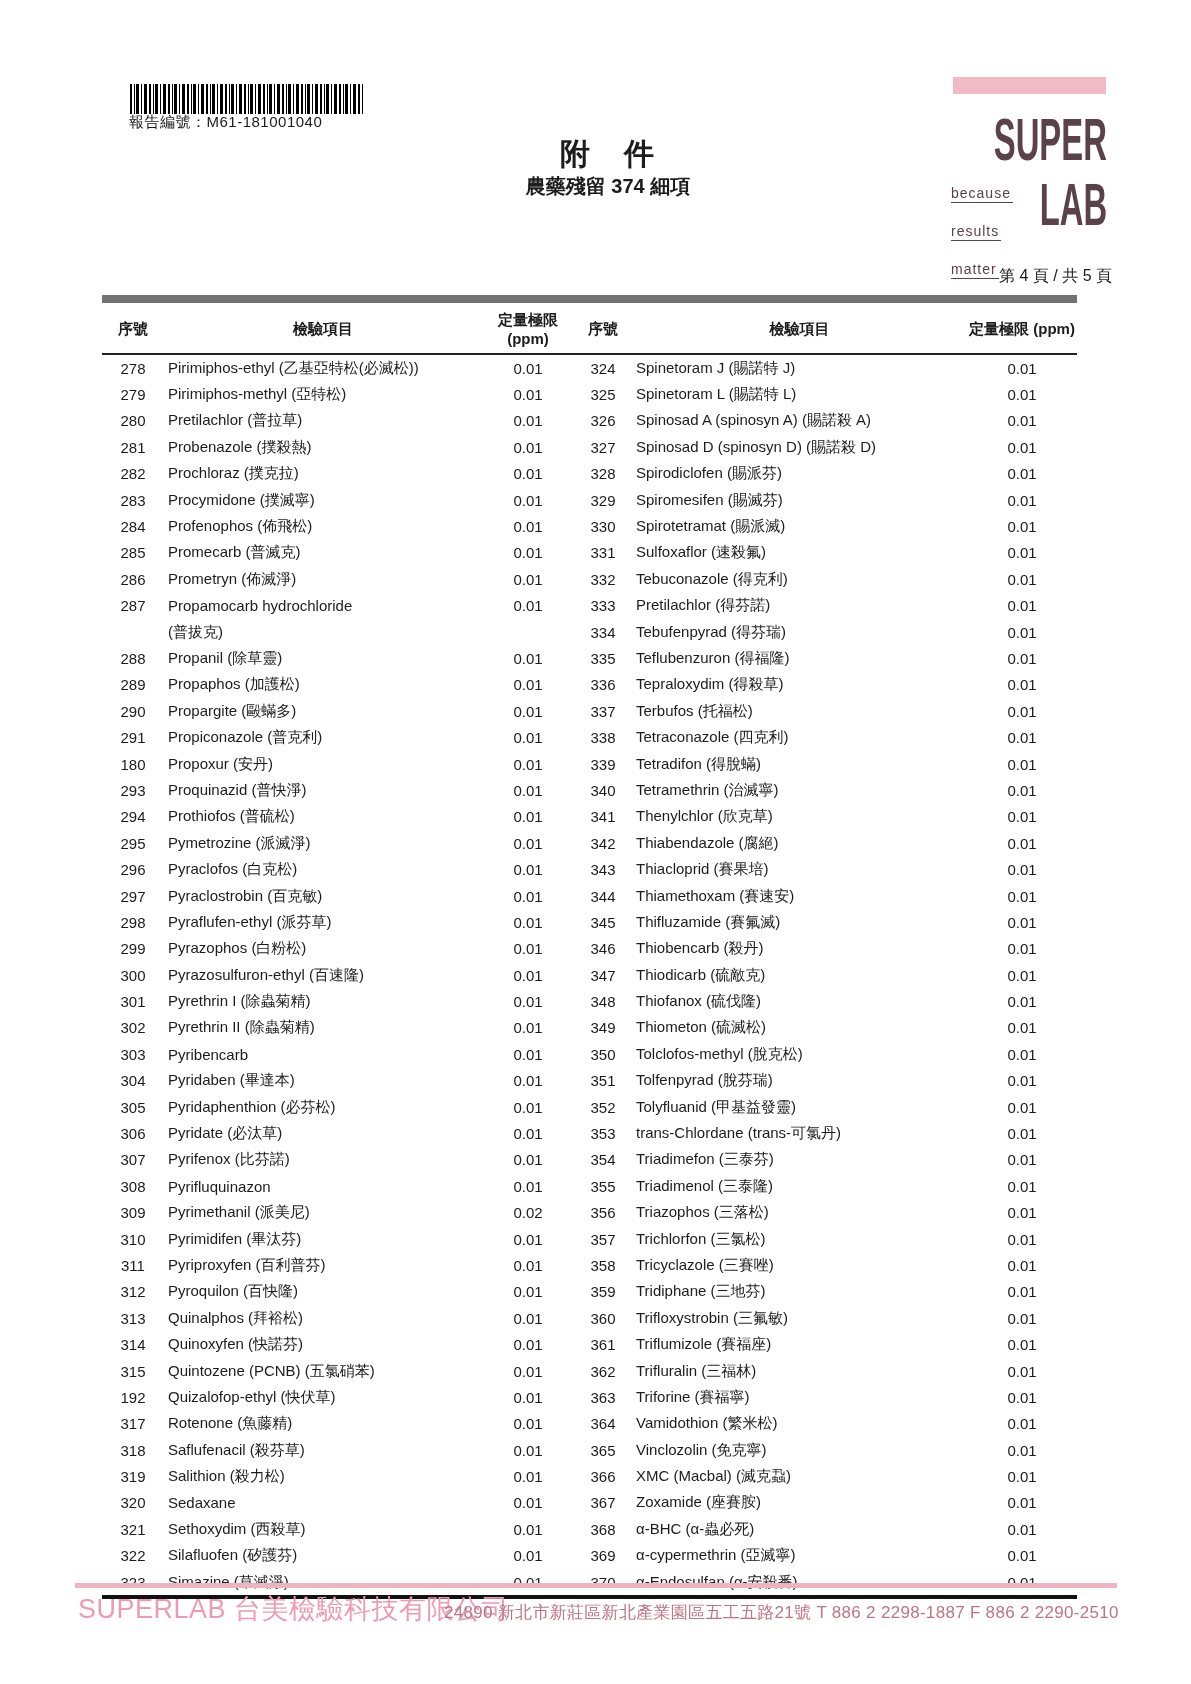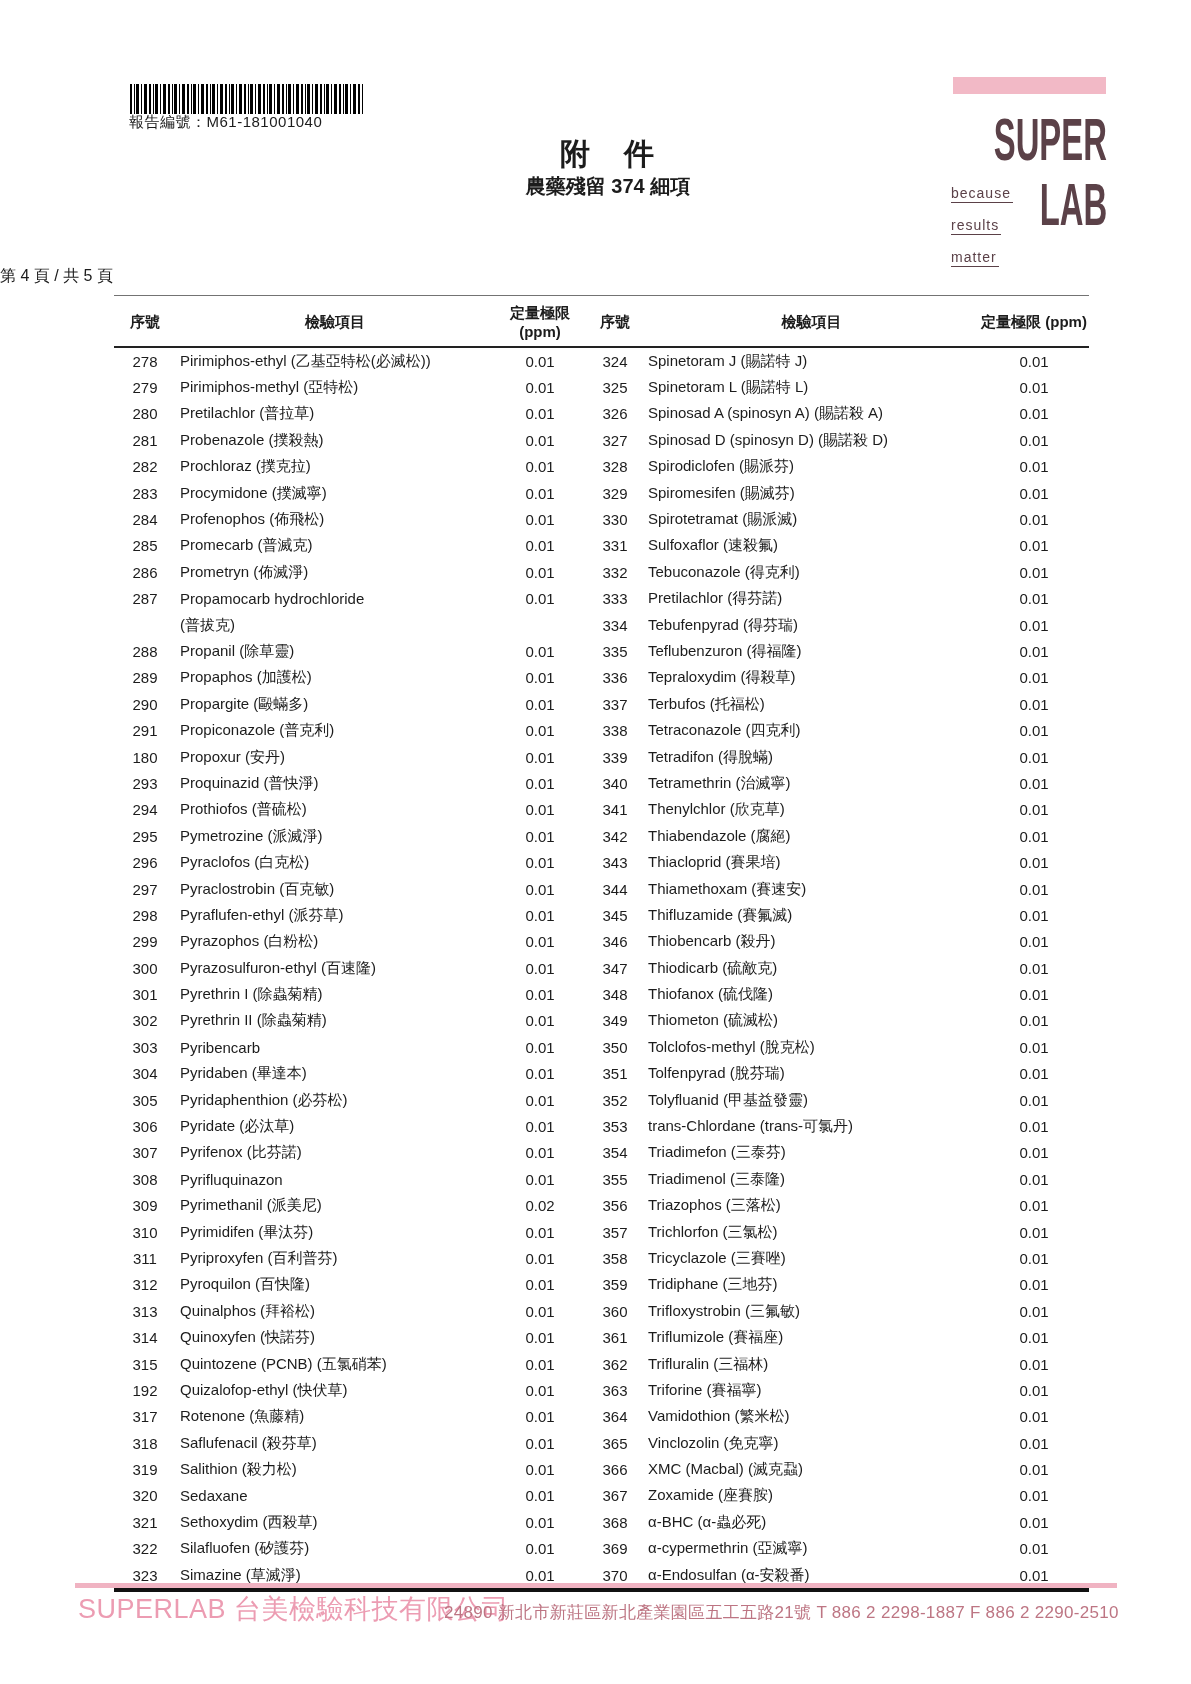--- a/index.html
+++ b/index.html
@@ -24,27 +24,27 @@
   .logo { position:absolute; left:950px; top:75px; width:160px; height:176px; }
   .logo-bar { position:absolute; left:3px; top:2px; width:153px; height:17px; background:#f2b9c6; }
   .logo-super { position:absolute; right:3px; top:34px; line-height:1;
     font-size:40px; font-weight:bold; color:#5b4148; letter-spacing:0px;
     transform:scale(0.82,1.5); transform-origin:top right; }
   .logo-lab { position:absolute; right:3px; top:99px; line-height:1;
     font-size:40px; font-weight:bold; color:#5b4148;
     transform:scale(0.82,1.5); transform-origin:top right; }
   .logo-tagline { position:absolute; left:1px; top:110px; }
   .logo-tagline span { display:table; font-size:14px; color:#5b4148; letter-spacing:1px;
-    border-bottom:1.5px solid #5b4148; padding:0 2px 1px 0; margin-bottom:14px; }
-  .page-info { position:absolute; left:0; top:266px; width:1112px; text-align:left; font-size:16px; }
+    border-bottom:1.5px solid #5b4148; padding:0 2px 1px 0; margin-bottom:20px; }
+  .page-info { position:absolute; left:0; top:266px; width:1112px; text-align:right; font-size:16px; }
   
   table.data-table {
-    position:absolute; left:114px; top:295px; width:975px;
+    position:absolute; left:102px; top:295px; width:975px;
     border-collapse:collapse; table-layout:fixed;
-    border-top:1px solid #737373; border-bottom:4px solid #111;
+    border-top:8px solid #737373; border-bottom:4px solid #111;
   }
   .data-table col.w-no1{width:62px;} .data-table col.w-item1{width:318px;} .data-table col.w-val1{width:92px;}
   .data-table col.w-no2{width:58px;} .data-table col.w-item2{width:335px;} .data-table col.w-val2{width:110px;}
   .data-table th { font-size:15px; font-weight:bold; padding:8px 0 6px;
     border-bottom:2px solid #222; text-align:center; }
   .data-table td { height:26.4px; padding:0; font-size:15px; vertical-align:middle;
     white-space:nowrap; overflow:hidden; }
   td.c-no  { text-align:center; }
   td.c-item{ text-align:left; padding-left:4px; }
   td.c-val { text-align:center; }

